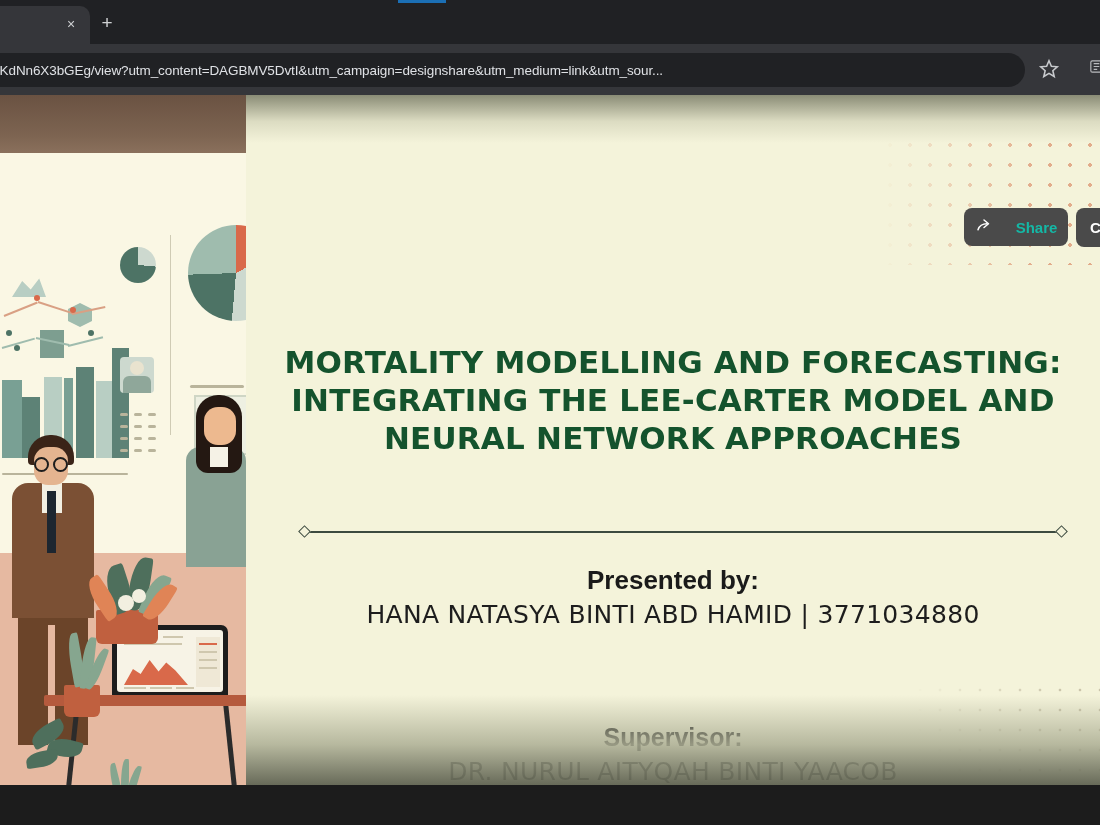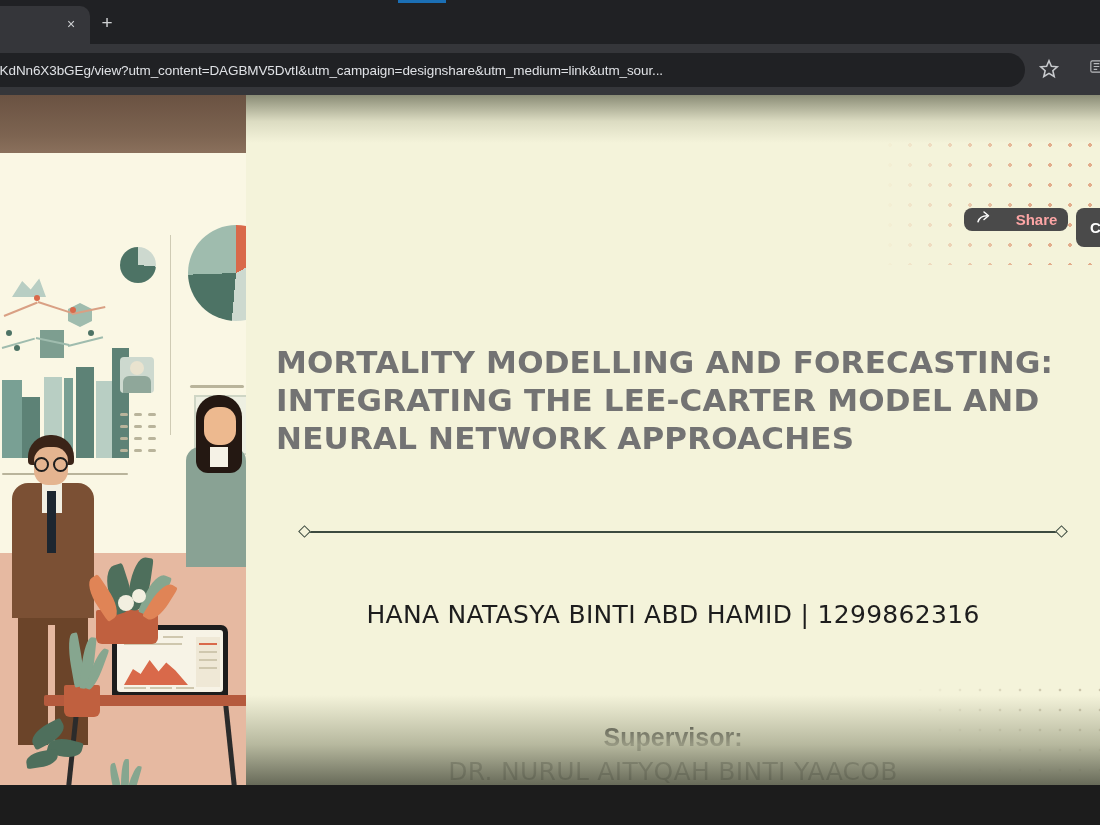--- a/index.html
+++ b/index.html
@@ -196,21 +196,21 @@
     -webkit-mask-image: linear-gradient(to left, #000 20%, transparent 100%);
             mask-image: linear-gradient(to left, #000 20%, transparent 100%);
   }
   .course-code {
     position: absolute; left: 0; top: 165px; width: 854px;
     text-align: center; font-size: 25px; letter-spacing: .5px;
     color: #1a1a1a; font-family: "DejaVu Sans", sans-serif;
   }
   .slide-title {
     position: absolute; left: 30px; top: 248px; width: 794px;
-    text-align: left; color: #737373;
+    text-align: center; color: #14532d;
     font-family: "DejaVu Sans", sans-serif;
     font-weight: bold; font-size: 31px; line-height: 38px;
     letter-spacing: .2px;
   }
   .divider {
     position: absolute; left: 56px; top: 436px; width: 762px; height: 2px;
     background: #3c4a3f;
   }
   .diamond {
     position: absolute; top: 432px; width: 9px; height: 9px;
@@ -237,24 +237,24 @@
     font-family: "Liberation Sans", sans-serif;
   }
   .supervisor-name {
     position: absolute; left: 0; top: 662px; width: 854px; text-align: center;
     font-size: 25px; color: #1d1d1d; letter-spacing: .3px;
     font-family: "DejaVu Sans", sans-serif;
   }
 
   
   .share-btn {
-    position: absolute; left: 964px; top: 113px; width: 104px; height: 23px;
+    position: absolute; left: 964px; top: 113px; width: 104px; height: 38px;
     background: #4a4a4a; border-radius: 8px; cursor: pointer;
     display: flex; align-items: center; justify-content: center; gap: 23px;
-    color: #fca5a5; font-size: 15px; font-weight: bold;
+    color: #14b8a6; font-size: 15px; font-weight: bold;
   }
   .present-btn {
     position: absolute; left: 1076px; top: 113px; width: 80px; height: 39px;
     background: #4a4a4a; border-radius: 8px; cursor: pointer;
     display: flex; align-items: center; padding-left: 14px;
     color: #fff; font-size: 15px; font-weight: bold; overflow: hidden;
   }
 
   
   .taskbar {
@@ -412,21 +412,22 @@
     <div class="slide">
       <div class="dots-pattern"></div>
       <div class="dots-pattern-2"></div>
 
       <div class="slide-title">MORTALITY MODELLING AND FORECASTING: INTEGRATING THE LEE-CARTER MODEL AND NEURAL NETWORK APPROACHES</div>
 
       <div class="divider"></div>
       <div class="diamond left"></div>
       <div class="diamond right"></div>
 
-      <div class="name-row r1">HANA NATASYA BINTI ABD HAMID  |  1299862316</div>
+      <div class="presented-label">Presented by:</div>
+      <div class="name-row r1">HANA NATASYA BINTI ABD HAMID  |  3771034880</div>
 
       <div class="supervisor-label">Supervisor:</div>
       <div class="supervisor-name">DR. NURUL AITYQAH BINTI YAACOB</div>
 
       <div class="slide-grad-top"></div>
       <div class="slide-grad-bot"></div>
 
     </div>
 
     <div class="share-btn">

